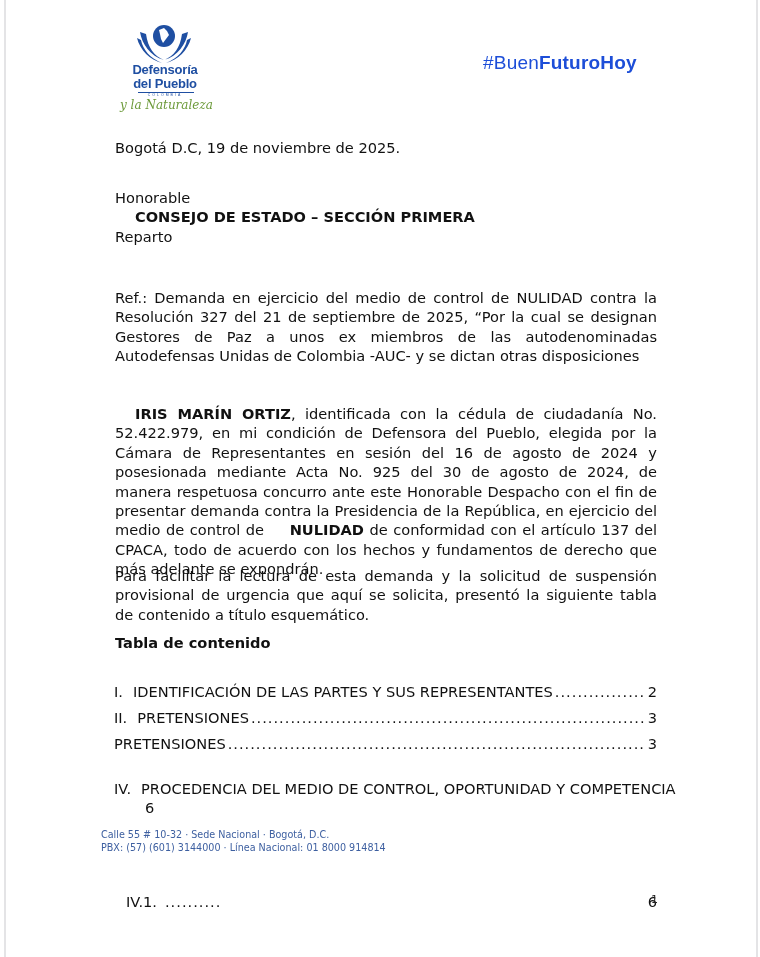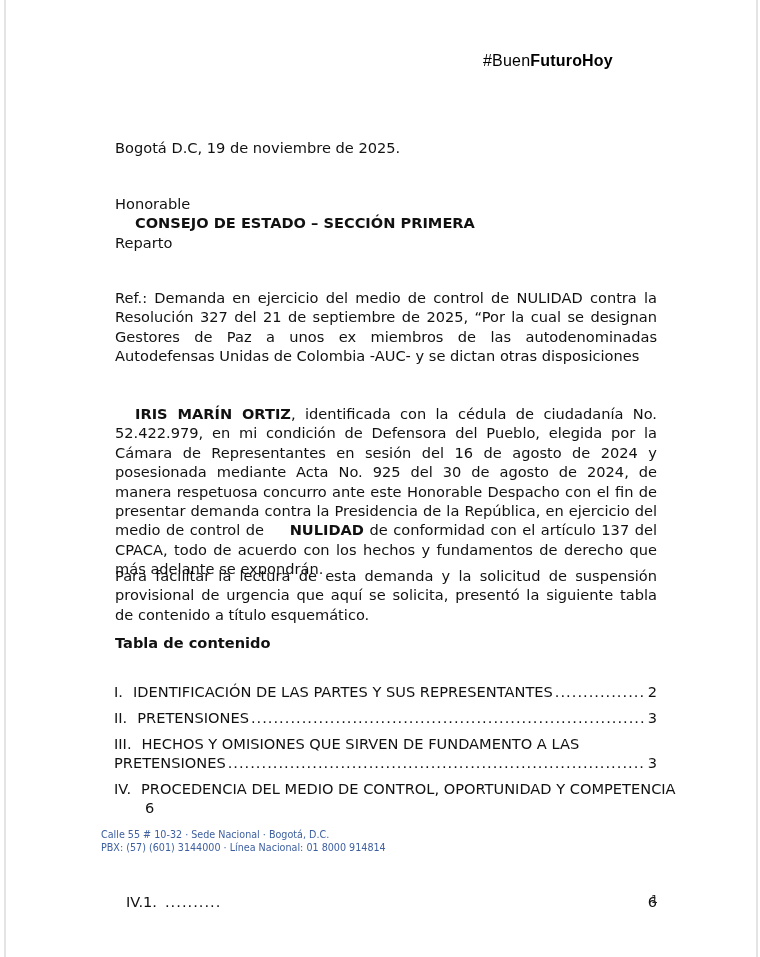--- a/index.html
+++ b/index.html
@@ -19,47 +19,64 @@
   .logo { position: absolute; left: 118px; top: 22px; width: 120px; height: 100px; }
   .logo-mark { position: absolute; left: 12px; top: 0; width: 56px; height: 42px; }
   .logo-name { position: absolute; left: 0; top: 41px; width: 82px; text-align: center;
     color: #1f4fa2; font-family: "Liberation Sans", sans-serif; font-weight: bold; font-size: 13px; line-height: 14px; letter-spacing: -0.2px; }
   .logo-country { position: absolute; left: 0; top: 71px; width: 82px; text-align: center;
     color: #1f4fa2; font-size: 3.5px; letter-spacing: 2px; font-family: "Liberation Sans", sans-serif; }
   .logo-rule { position: absolute; left: 14px; top: 70px; width: 56px; height: 1px; background: #1f4fa2; }
   .logo-tag { position: absolute; left: -4px; top: 76px; width: 120px;
     color: #6c9a3a; font-family: "DejaVu Serif", serif; font-style: italic; font-size: 12px; }
   .hashtag { position: absolute; left: 477px; top: 52px; font-family: "Liberation Sans", sans-serif;
-    font-size: 16px; color: #000000; font-weight: bold; letter-spacing: 0.2px; }
+    font-size: 19px; color: #1d4ed8; font-weight: bold; letter-spacing: 0.2px; }
   .hashtag .light { font-weight: normal; }
 
   .body-text { position: absolute; left: 109px; width: 542px; font-size: 14.6px; line-height: 19.4px; }
   .justify { text-align: justify; text-align-last: left; }
   .b { font-weight: bold; margin-left: 20px; }
 
   .toc-title { position: absolute; left: 109px; top: 634px; font-size: 14.6px; font-weight: bold; }
   .toc { position: absolute; left: 108px; width: 543px; font-size: 14.6px; line-height: 19.4px; }
   .toc-row { display: flex; align-items: baseline; white-space: nowrap; }
   .toc-row .dots { flex: 1; overflow: hidden; letter-spacing: 1px; margin: 0 2px; }
   .toc-row .num { margin-right: 10px; }
 
   .footer { position: absolute; left: 95px; top: 828px; font-size: 9.6px; line-height: 13px; color: #3d5fa0; }
   .pagenum { position: absolute; left: 645px; top: 893px; font-size: 11px; color: #222; }
 </style>
 </head>
 <body>
 
 <div class="page">
 
+  <div class="logo">
+    <svg class="logo-mark" viewBox="0 0 56 42">
+      <circle cx="28" cy="14" r="11" fill="#1f4fa2"></circle>
+      <path d="M23 8 L28 6 L31 9 L33 13 L30 17 L27 21 L25 17 L24 12 Z" fill="#fff"></path>
+      <path d="M4 10 C6 22 14 34 28 38 C18 34 12 26 10 12 Z" fill="#1f4fa2"></path>
+      <path d="M1 16 C4 28 14 38 26 41 C14 36 7 28 5 18 Z" fill="#1f4fa2"></path>
+      <path d="M52 10 C50 22 42 34 28 38 C38 34 44 26 46 12 Z" fill="#1f4fa2"></path>
+      <path d="M55 16 C52 28 42 38 30 41 C42 36 49 28 51 18 Z" fill="#1f4fa2"></path>
+    </svg>
+    <div class="logo-name">
+      <div>Defensoría</div>
+      <div>del Pueblo</div>
+    </div>
+    <div class="logo-rule"></div>
+    <div class="logo-country">COLOMBIA</div>
+    <div class="logo-tag">y la Naturaleza</div>
+  </div>
 
   <div class="hashtag"><span class="light">#Buen</span><span>FuturoHoy</span></div>
 
   <div class="body-text" style="top:138px;">Bogotá D.C, 19 de noviembre de 2025.</div>
 
-  <div class="body-text" style="top:194px;">
+  <div class="body-text" style="top:188px;">
     <div>Honorable</div>
     <div class="b">CONSEJO DE ESTADO – SECCIÓN PRIMERA</div>
     <div>Reparto</div>
   </div>
 
   <div class="body-text justify" style="top:288px;">Ref.: Demanda en ejercicio del medio de control de NULIDAD contra la Resolución 327 del 21 de septiembre de 2025, “Por la cual se designan Gestores de Paz a unos ex miembros de las autodenominadas Autodefensas Unidas de Colombia -AUC- y se dictan otras disposiciones</div>
 
   <div class="body-text justify" style="top:404px;"><span class="b">IRIS MARÍN ORTIZ</span><span>, identificada con la cédula de ciudadanía No. 52.422.979, en mi condición de Defensora del Pueblo, elegida por la Cámara de Representantes en sesión del 16 de agosto de 2024 y posesionada mediante Acta No. 925 del 30 de agosto de 2024, de manera respetuosa concurro ante este Honorable Despacho con el fin de presentar demanda contra la Presidencia de la República, en ejercicio del medio de control de </span><span class="b">NULIDAD</span><span> de conformidad con el artículo 137 del CPACA, todo de acuerdo con los hechos y fundamentos de derecho que más adelante se expondrán.</span></div>
 
   <div class="body-text justify" style="top:566px;">Para facilitar la lectura de esta demanda y la solicitud de suspensión provisional de urgencia que aquí se solicita, presentó la siguiente tabla de contenido a título esquemático.</div>
@@ -79,24 +96,20 @@
     <div class="toc-row">
       <span class="num">II.</span>
       <span>PRETENSIONES</span>
       <span class="dots">...................................................................................................................................</span>
       <span>3</span>
     </div>
   </div>
 
   <div class="toc" style="top:734px;">
     <div class="toc-row">
-      <span class="num">III.</span>
-      <span>HECHOS Y OMISIONES QUE SIRVEN DE FUNDAMENTO A LAS</span>
-    </div>
-    <div class="toc-row">
       <span>PRETENSIONES</span>
       <span class="dots">...................................................................................................................................</span>
       <span>3</span>
     </div>
   </div>
 
   <div class="toc" style="top:779px;">
     <div class="toc-row">
       <span class="num">IV.</span>
       <span>PROCEDENCIA DEL MEDIO DE CONTROL, OPORTUNIDAD Y COMPETENCIA</span>

